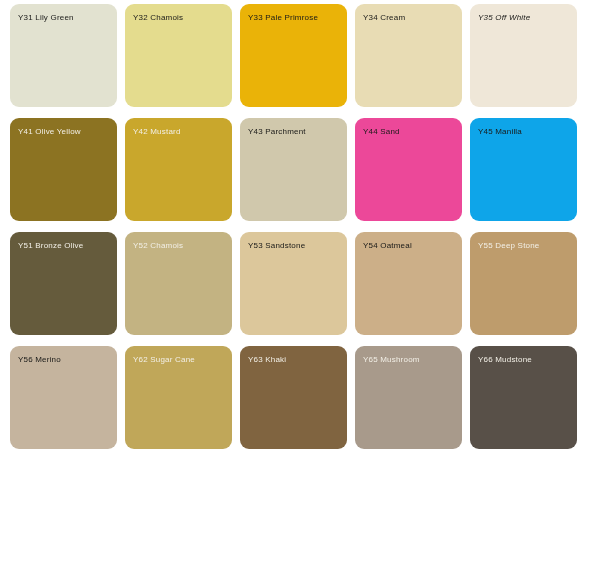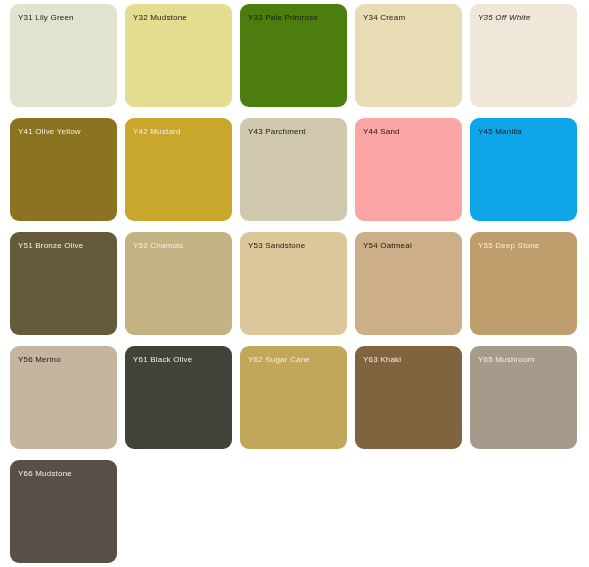--- a/index.html
+++ b/index.html
@@ -62,25 +62,25 @@
 <body>
 
 <div id="swatch-grid">
     <div class="swatch-cell">
       <div class="swatch-chip" style="background-color: rgb(226, 226, 208);">
         <span class="swatch-label label-dark">Y31 Lily Green</span>
       </div>
     </div>
     <div class="swatch-cell">
       <div class="swatch-chip" style="background-color: rgb(228, 220, 142);">
-        <span class="swatch-label label-dark">Y32 Mudstone</span>
+        <span class="swatch-label label-dark">Y32 Chamois</span>
       </div>
     </div>
     <div class="swatch-cell">
-      <div class="swatch-chip" style="background-color: #4d7c0f;">
+      <div class="swatch-chip" style="background-color: #eab308;">
         <span class="swatch-label label-dark">Y33 Pale Primrose</span>
       </div>
     </div>
     <div class="swatch-cell">
       <div class="swatch-chip" style="background-color: rgb(232, 220, 180);">
         <span class="swatch-label label-dark">Y34 Cream</span>
       </div>
     </div>
     <div class="swatch-cell">
       <div class="swatch-chip" style="background-color: rgb(239, 231, 216); font-style: italic;">
@@ -96,21 +96,21 @@
       <div class="swatch-chip" style="background-color: rgb(201, 167, 44);">
         <span class="swatch-label label-light">Y42 Mustard</span>
       </div>
     </div>
     <div class="swatch-cell">
       <div class="swatch-chip" style="background-color: rgb(208, 200, 172);">
         <span class="swatch-label label-dark">Y43 Parchment</span>
       </div>
     </div>
     <div class="swatch-cell">
-      <div class="swatch-chip" style="background-color: #fca5a5;">
+      <div class="swatch-chip" style="background-color: #ec4899;">
         <span class="swatch-label label-dark">Y44 Sand</span>
       </div>
     </div>
     <div class="swatch-cell">
       <div class="swatch-chip" style="background-color: #0ea5e9;">
         <span class="swatch-label label-dark">Y45 Manilla</span>
       </div>
     </div>
     <div class="swatch-cell">
       <div class="swatch-chip" style="background-color: rgb(101, 91, 60);">
@@ -136,25 +136,20 @@
       <div class="swatch-chip" style="background-color: rgb(190, 156, 108); padding-left: 8px;">
         <span class="swatch-label label-light">Y55 Deep Stone</span>
       </div>
     </div>
     <div class="swatch-cell">
       <div class="swatch-chip" style="background-color: rgb(197, 180, 158);">
         <span class="swatch-label label-dark">Y56 Merino</span>
       </div>
     </div>
     <div class="swatch-cell">
-      <div class="swatch-chip" style="background-color: rgb(66, 68, 58);">
-        <span class="swatch-label label-light">Y61 Black Olive</span>
-      </div>
-    </div>
-    <div class="swatch-cell">
       <div class="swatch-chip" style="background-color: rgb(192, 167, 89);">
         <span class="swatch-label label-light">Y62 Sugar Cane</span>
       </div>
     </div>
     <div class="swatch-cell">
       <div class="swatch-chip" style="background-color: rgb(128, 100, 64);">
         <span class="swatch-label label-light">Y63 Khaki</span>
       </div>
     </div>
     <div class="swatch-cell">

